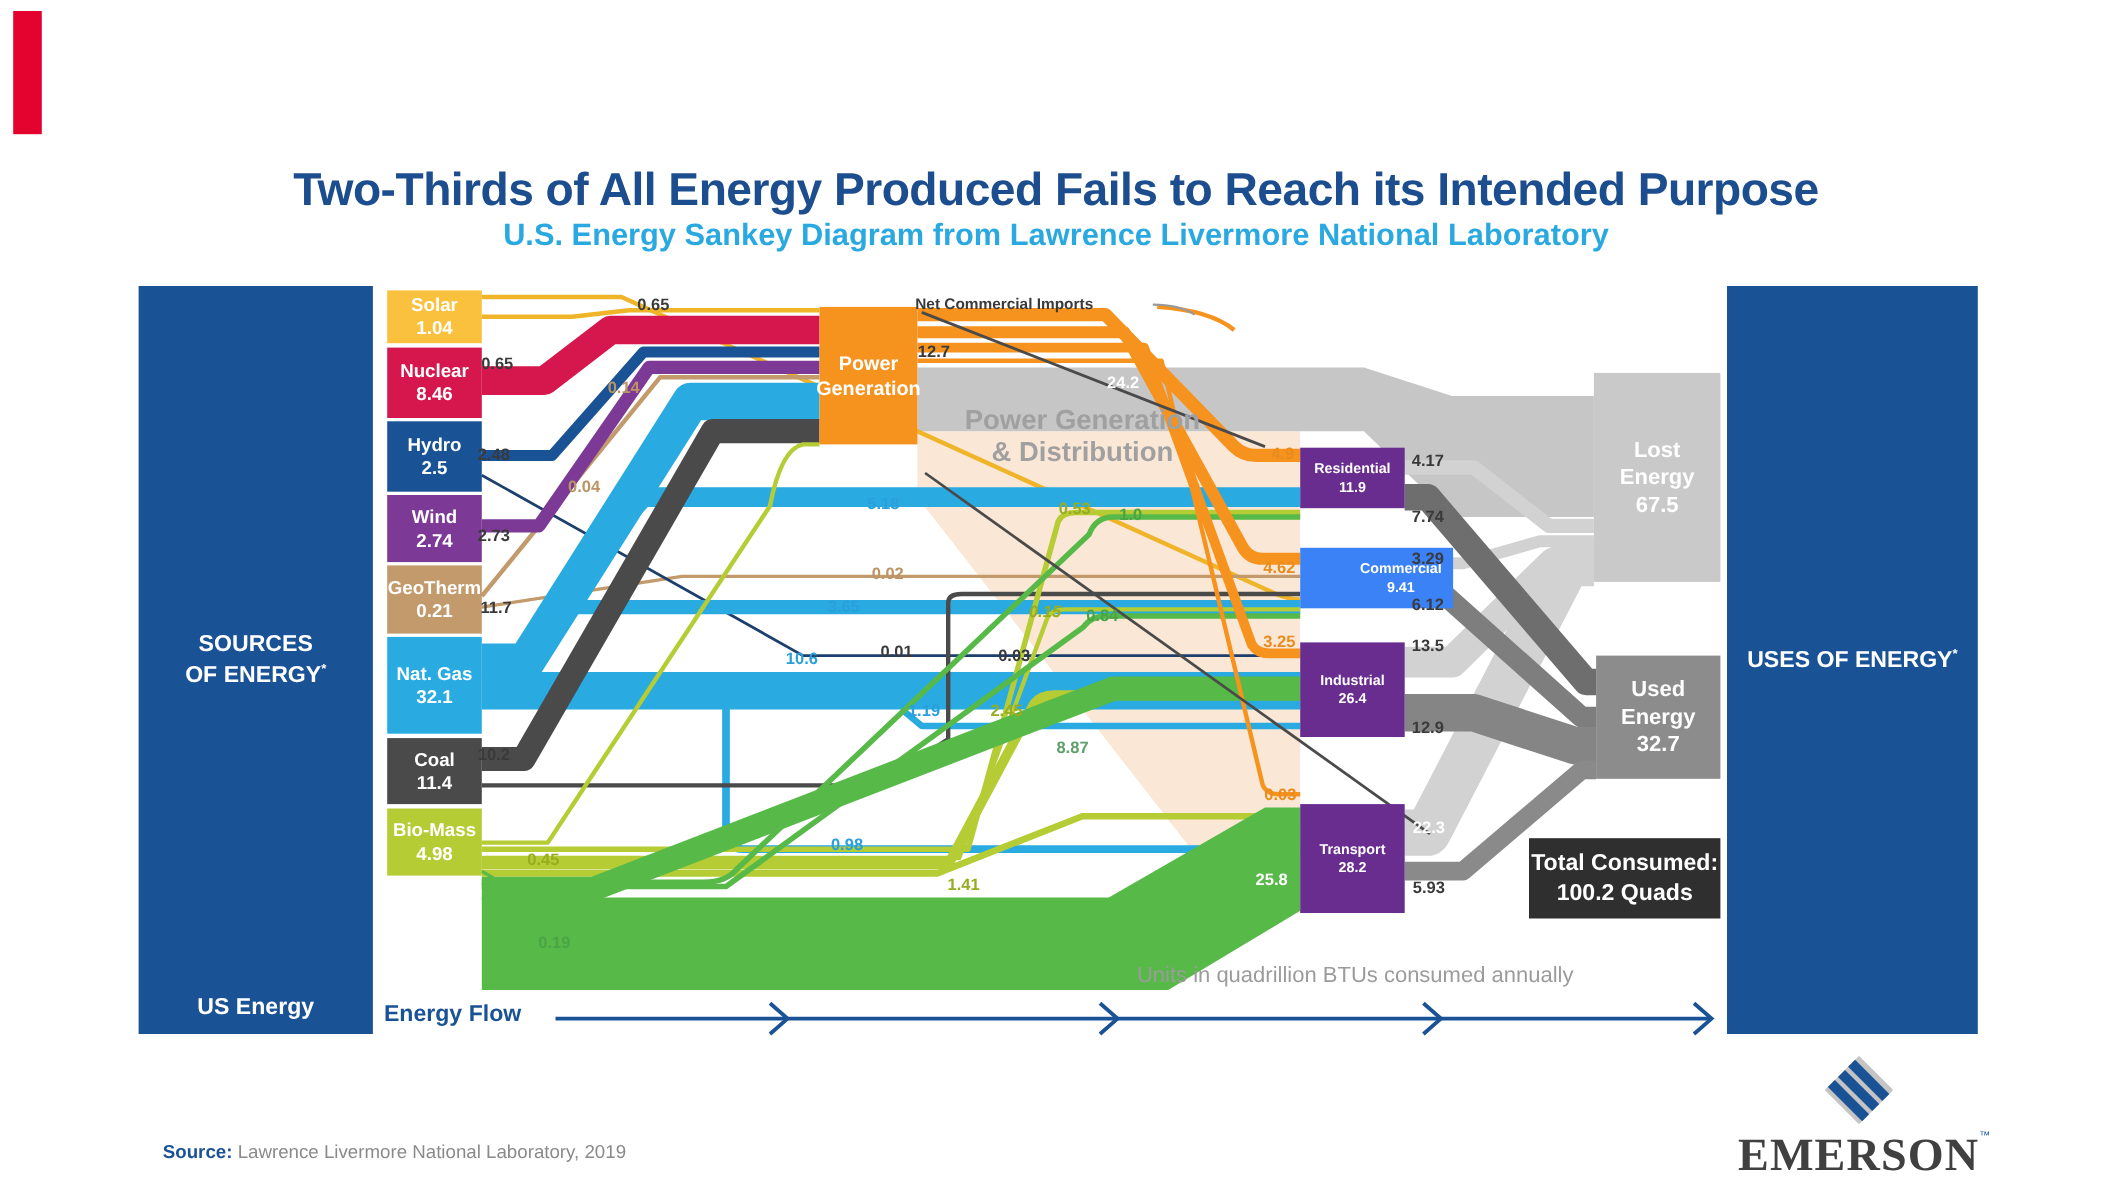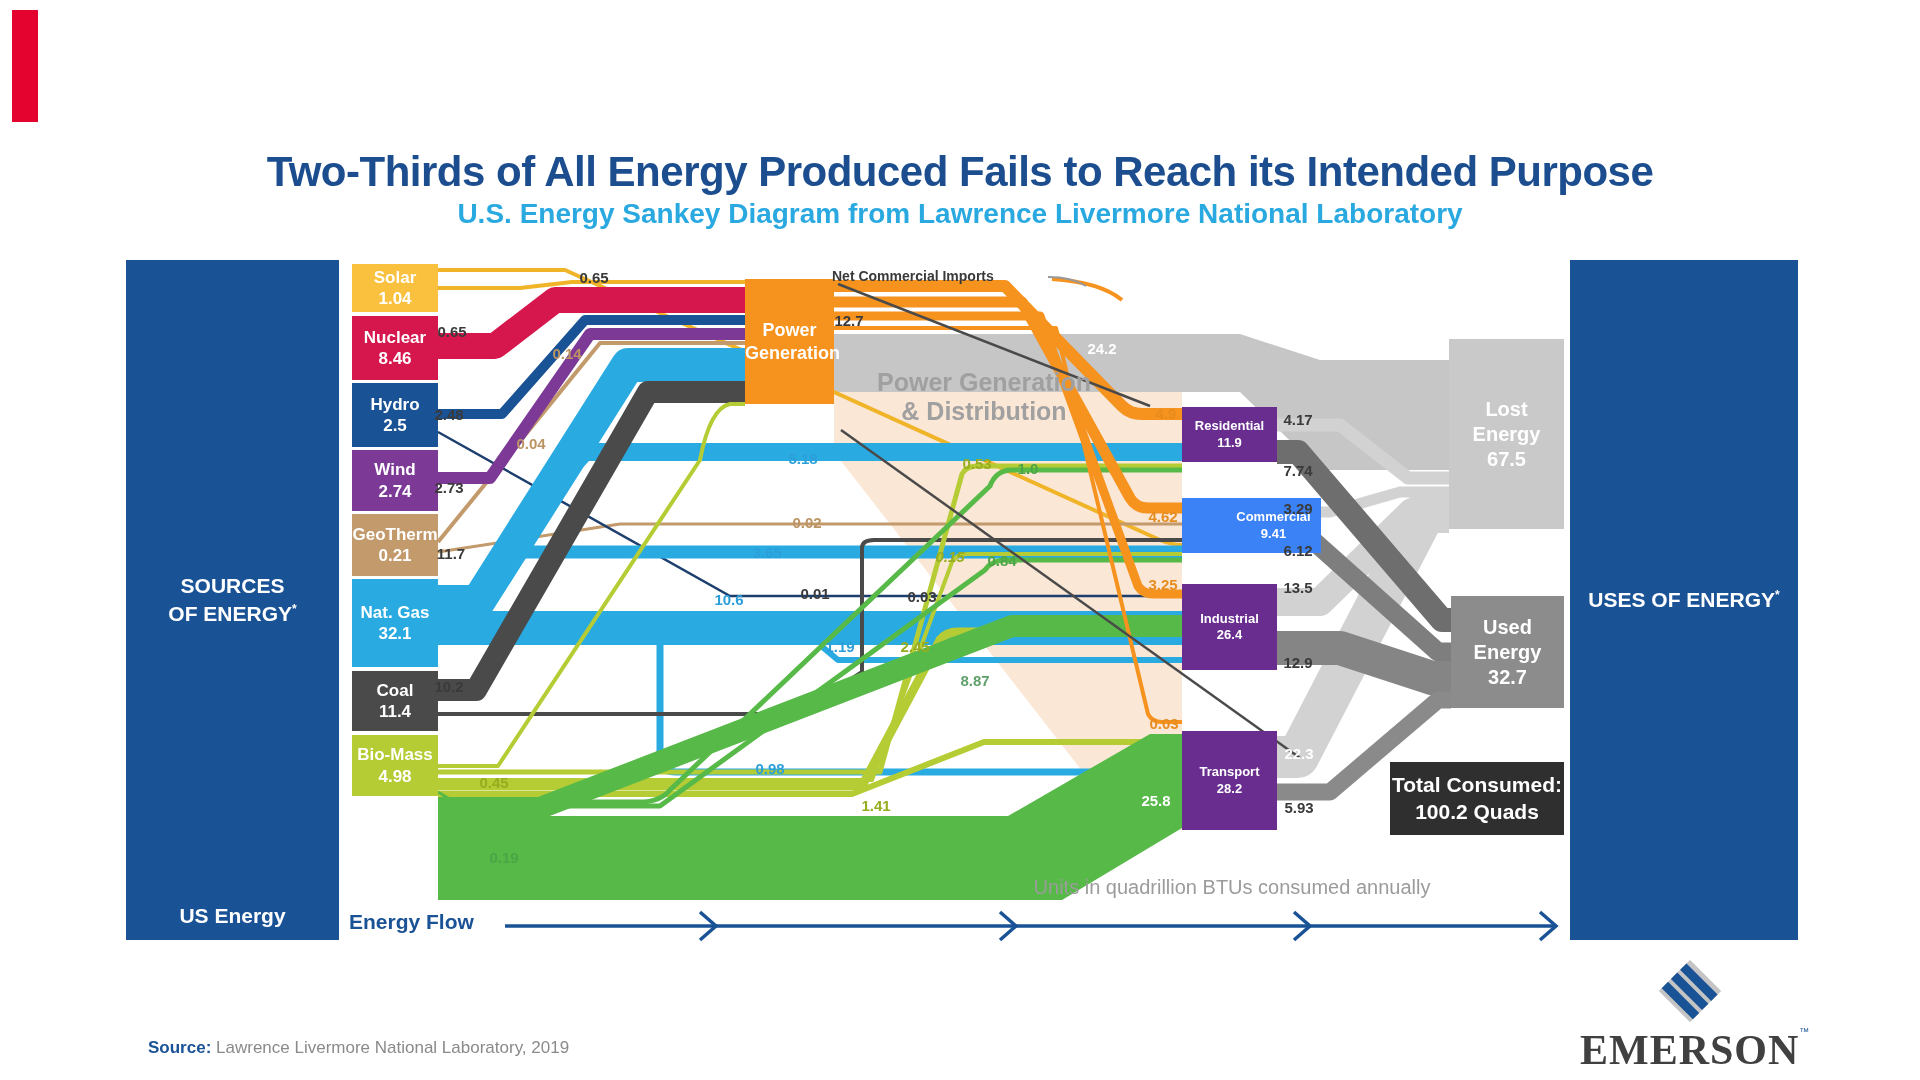--- a/index.html
+++ b/index.html
@@ -9,21 +9,21 @@
   .red-bar{left:12px;top:10px;width:26px;height:112px;background:#e4032e;}
   .title{left:0;top:148px;width:1920px;text-align:center;font-size:42px;font-weight:bold;
          color:#1c4e8f;letter-spacing:-0.5px;}
   .subtitle{left:0;top:198px;width:1920px;text-align:center;font-size:28px;color:#2aa9e0;font-weight:bold;}
   .panel{width:213px;height:680px;top:260px;background:#1a5296;color:#fff;display:flex;
          flex-direction:column;align-items:center;justify-content:center;text-align:center;}
   .panel .big{font-size:21px;font-weight:bold;line-height:1.35;}
   sup{font-size:12px;}
   .panel-footer{position:absolute;bottom:12px;left:0;width:100%;text-align:center;
                 font-size:21px;font-weight:bold;color:#fff;}
-  .node{position:absolute;display:flex;flex-direction:column;justify-content:center;
+  .node{position:absolute;display:flex;flex-direction:column;align-items:center;justify-content:center;
         text-align:center;color:#fff;font-weight:bold;line-height:1.25;}
   .src{left:352px;width:86px;font-size:17px;}
   .use{left:1182px;width:95px;font-size:13px;}
   .pg{left:745px;top:279px;width:89px;height:125px;font-size:18px;}
   .lost{left:1449px;top:339px;width:115px;height:190px;font-size:20px;}
   .used{left:1451px;top:596px;width:113px;height:112px;font-size:20px;}
   .total{left:1390px;top:762px;width:174px;height:73px;font-size:21px;background:#2f2f2f;}
   .flow-label{position:absolute;font-size:15px;font-weight:bold;white-space:nowrap;
               transform:translate(-50%,-50%);}
   .zone-label{left:834px;top:368px;width:300px;text-align:center;color:#a0a0a0;
@@ -243,21 +243,21 @@
       <span class="flow-label" style="left: 915px; top: 646px; color: rgb(151, 172, 31);">2.45</span>
       <span class="flow-label" style="left: 876px; top: 805px; color: rgb(151, 172, 31);">1.41</span>
       <span class="flow-label" style="left: 1028px; top: 468px; color: rgb(75, 165, 70);">1.0</span>
       <span class="flow-label" style="left: 1002px; top: 560px; color: rgb(75, 165, 70);">0.84</span>
       <span class="flow-label" style="left: 975px; top: 680px; color: rgb(95, 160, 107);">8.87</span>
       <span class="flow-label" style="left: 1156px; top: 800px; color: rgb(255, 255, 255);">25.8</span>
       <span class="flow-label" style="left: 1166px; top: 413px; color: rgb(231, 140, 30);">4.9</span>
       <span class="flow-label" style="left: 1163px; top: 516px; color: rgb(231, 140, 30);">4.62</span>
       <span class="flow-label" style="left: 1163px; top: 584px; color: rgb(231, 140, 30);">3.25</span>
       <span class="flow-label" style="left: 1164px; top: 723px; color: rgb(231, 140, 30);">0.03</span>
-      <span class="flow-label" style="left: 1102px; top: 348px; color: rgb(255, 255, 255);">24.2</span>
+      <span class="flow-label" style="left: 1021px; top: 348px; color: rgb(255, 255, 255);">24.2</span>
       <span class="flow-label" style="left: 1298px; top: 419px; color: rgb(58, 58, 58);">4.17</span>
       <span class="flow-label" style="left: 1298px; top: 470px; color: rgb(58, 58, 58);">7.74</span>
       <span class="flow-label" style="left: 1298px; top: 508px; color: rgb(58, 58, 58);">3.29</span>
       <span class="flow-label" style="left: 1298px; top: 550px; color: rgb(58, 58, 58);">6.12</span>
       <span class="flow-label" style="left: 1298px; top: 587px; color: rgb(58, 58, 58);">13.5</span>
       <span class="flow-label" style="left: 1298px; top: 662px; color: rgb(58, 58, 58);">12.9</span>
       <span class="flow-label" style="left: 1299px; top: 753px; color: rgb(255, 255, 255);">22.3</span>
       <span class="flow-label" style="left: 1299px; top: 807px; color: rgb(58, 58, 58);">5.93</span>
     </div>
 

